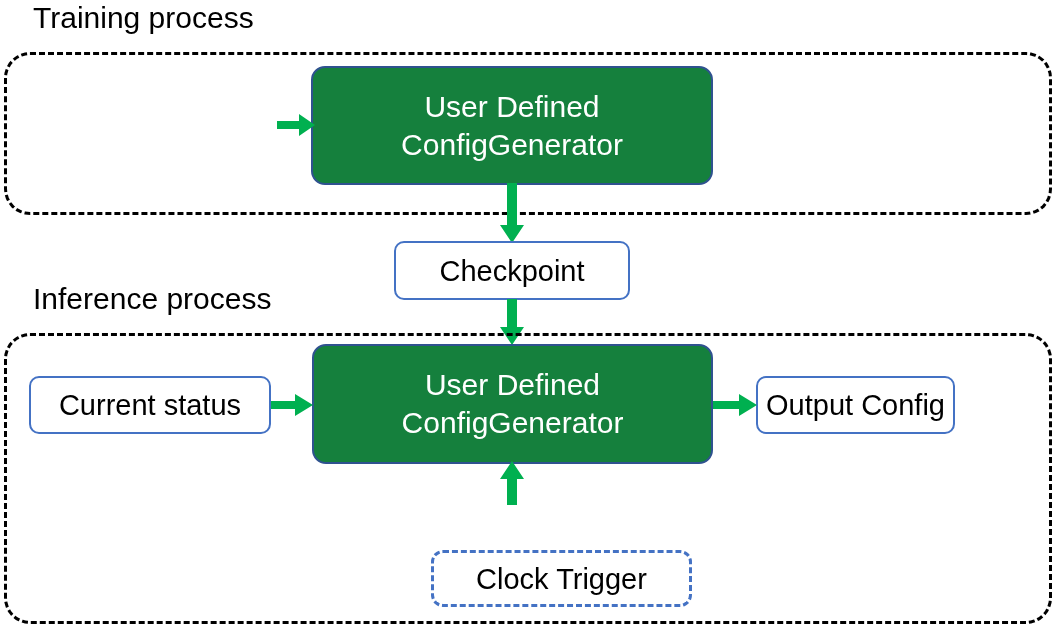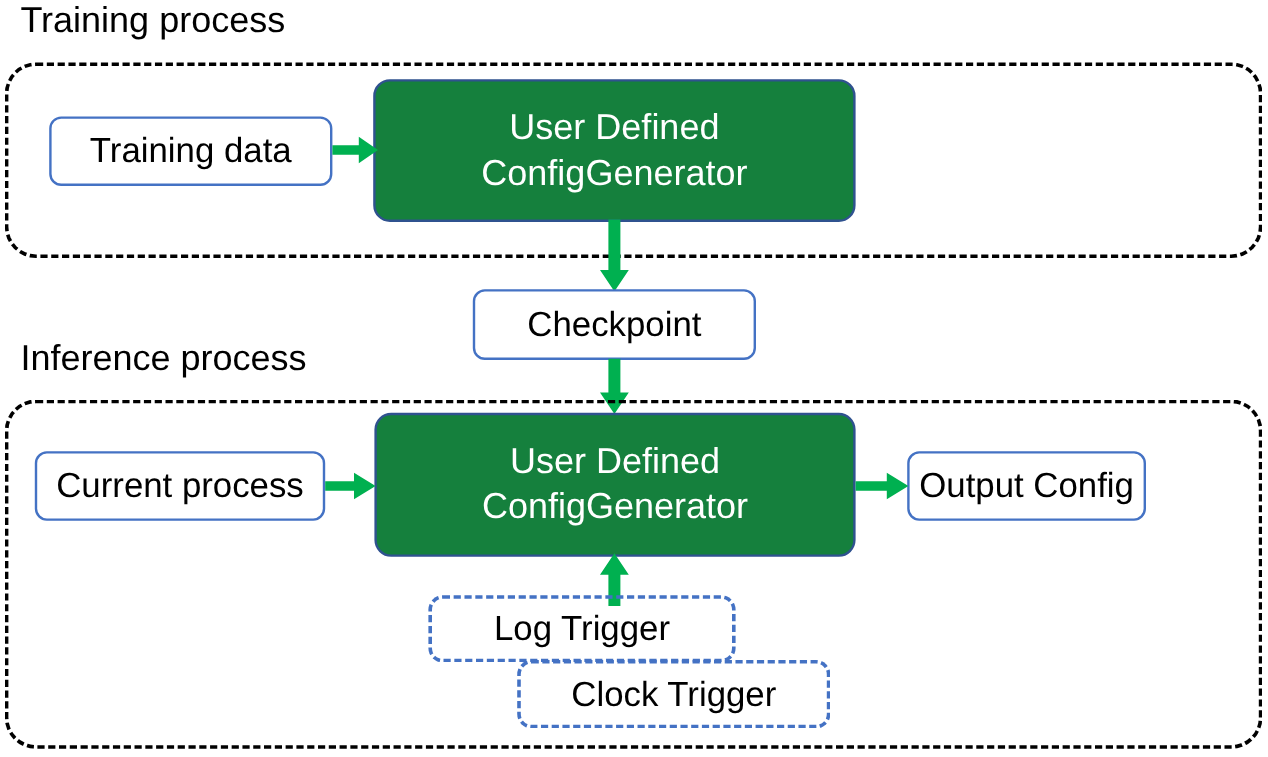--- a/index.html
+++ b/index.html
@@ -26,20 +26,21 @@
     box-sizing: border-box;
     background: transparent;
   }
   .section-label {
     position: absolute;
     font-size: 30px;
     line-height: 32px;
     color: #000000;
     white-space: nowrap;
     font-family: "Liberation Sans", sans-serif;
+    margin-left: 16px;
   }
 
   
   .node-box {
     position: absolute;
     box-sizing: border-box;
     background: #ffffff;
     border: 2px solid #4472C4;
     border-radius: 10px;
     display: flex;
@@ -96,21 +97,20 @@
 </style>
 </head>
 <body>
 
 <div id="canvas">
 
   <div class="section-label" style="left:17px; top:2px;">Training process</div>
 
   <div class="section-container" style="left:4px; top:52px; width:1048px; height:163px;"></div>
 
-  <div class="node-box" style="left:41px; top:97px; width:236px; height:58px;">Training data</div>
 
   <div class="proc-box" style="left:311px; top:66px; width:402px; height:119px;">
     <span>User Defined</span>
     <span>ConfigGenerator</span>
   </div>
 
   <svg class="arrow" style="left:277px; top:112px; width:40px; height:26px;" viewBox="0 0 40 26">
     <path d="M0 9 L22 9 L22 2 L38 13 L22 24 L22 17 L0 17 Z" fill="#00B050"></path>
   </svg>
 
@@ -121,38 +121,37 @@
   <div class="node-box" style="left:394px; top:241px; width:236px; height:59px;">Checkpoint</div>
 
   <svg class="arrow" style="left:498px; top:299px; width:28px; height:48px;" viewBox="0 0 28 48">
     <path d="M9 0 L19 0 L19 28 L26 28 L14 46 L2 28 L9 28 Z" fill="#00B050"></path>
   </svg>
 
   <div class="section-label" style="left:17px; top:283px;">Inference process</div>
 
   <div class="section-container" style="left:4px; top:333px; width:1048px; height:291px;"></div>
 
-  <div class="node-box" style="left:29px; top:376px; width:242px; height:58px;">Current process</div>
+  <div class="node-box" style="left:29px; top:376px; width:242px; height:58px;">Current status</div>
 
   <div class="proc-box" style="left:312px; top:344px; width:401px; height:120px;">
     <span>User Defined</span>
     <span>ConfigGenerator</span>
   </div>
 
   <div class="node-box" style="left:756px; top:376px; width:199px; height:58px;">Output Config</div>
 
   <svg class="arrow" style="left:271px; top:392px; width:44px; height:26px;" viewBox="0 0 44 26">
     <path d="M0 9 L24 9 L24 2 L42 13 L24 24 L24 17 L0 17 Z" fill="#00B050"></path>
   </svg>
 
   <svg class="arrow" style="left:713px; top:392px; width:46px; height:26px;" viewBox="0 0 46 26">
     <path d="M0 9 L26 9 L26 2 L44 13 L26 24 L26 17 L0 17 Z" fill="#00B050"></path>
   </svg>
 
   <svg class="arrow" style="left:498px; top:461px; width:28px; height:44px;" viewBox="0 0 28 44">
     <path d="M14 0 L26 18 L19 18 L19 44 L9 44 L9 18 L2 18 Z" fill="#00B050"></path>
   </svg>
 
-  <div class="trigger-box" style="left:357px; top:496px; width:256px; height:56px;">Log Trigger</div>
 
   <div class="trigger-box" style="left:431px; top:550px; width:261px; height:57px;text-align:center;">Clock Trigger</div>
 
 </div>
 
 </body></html>

